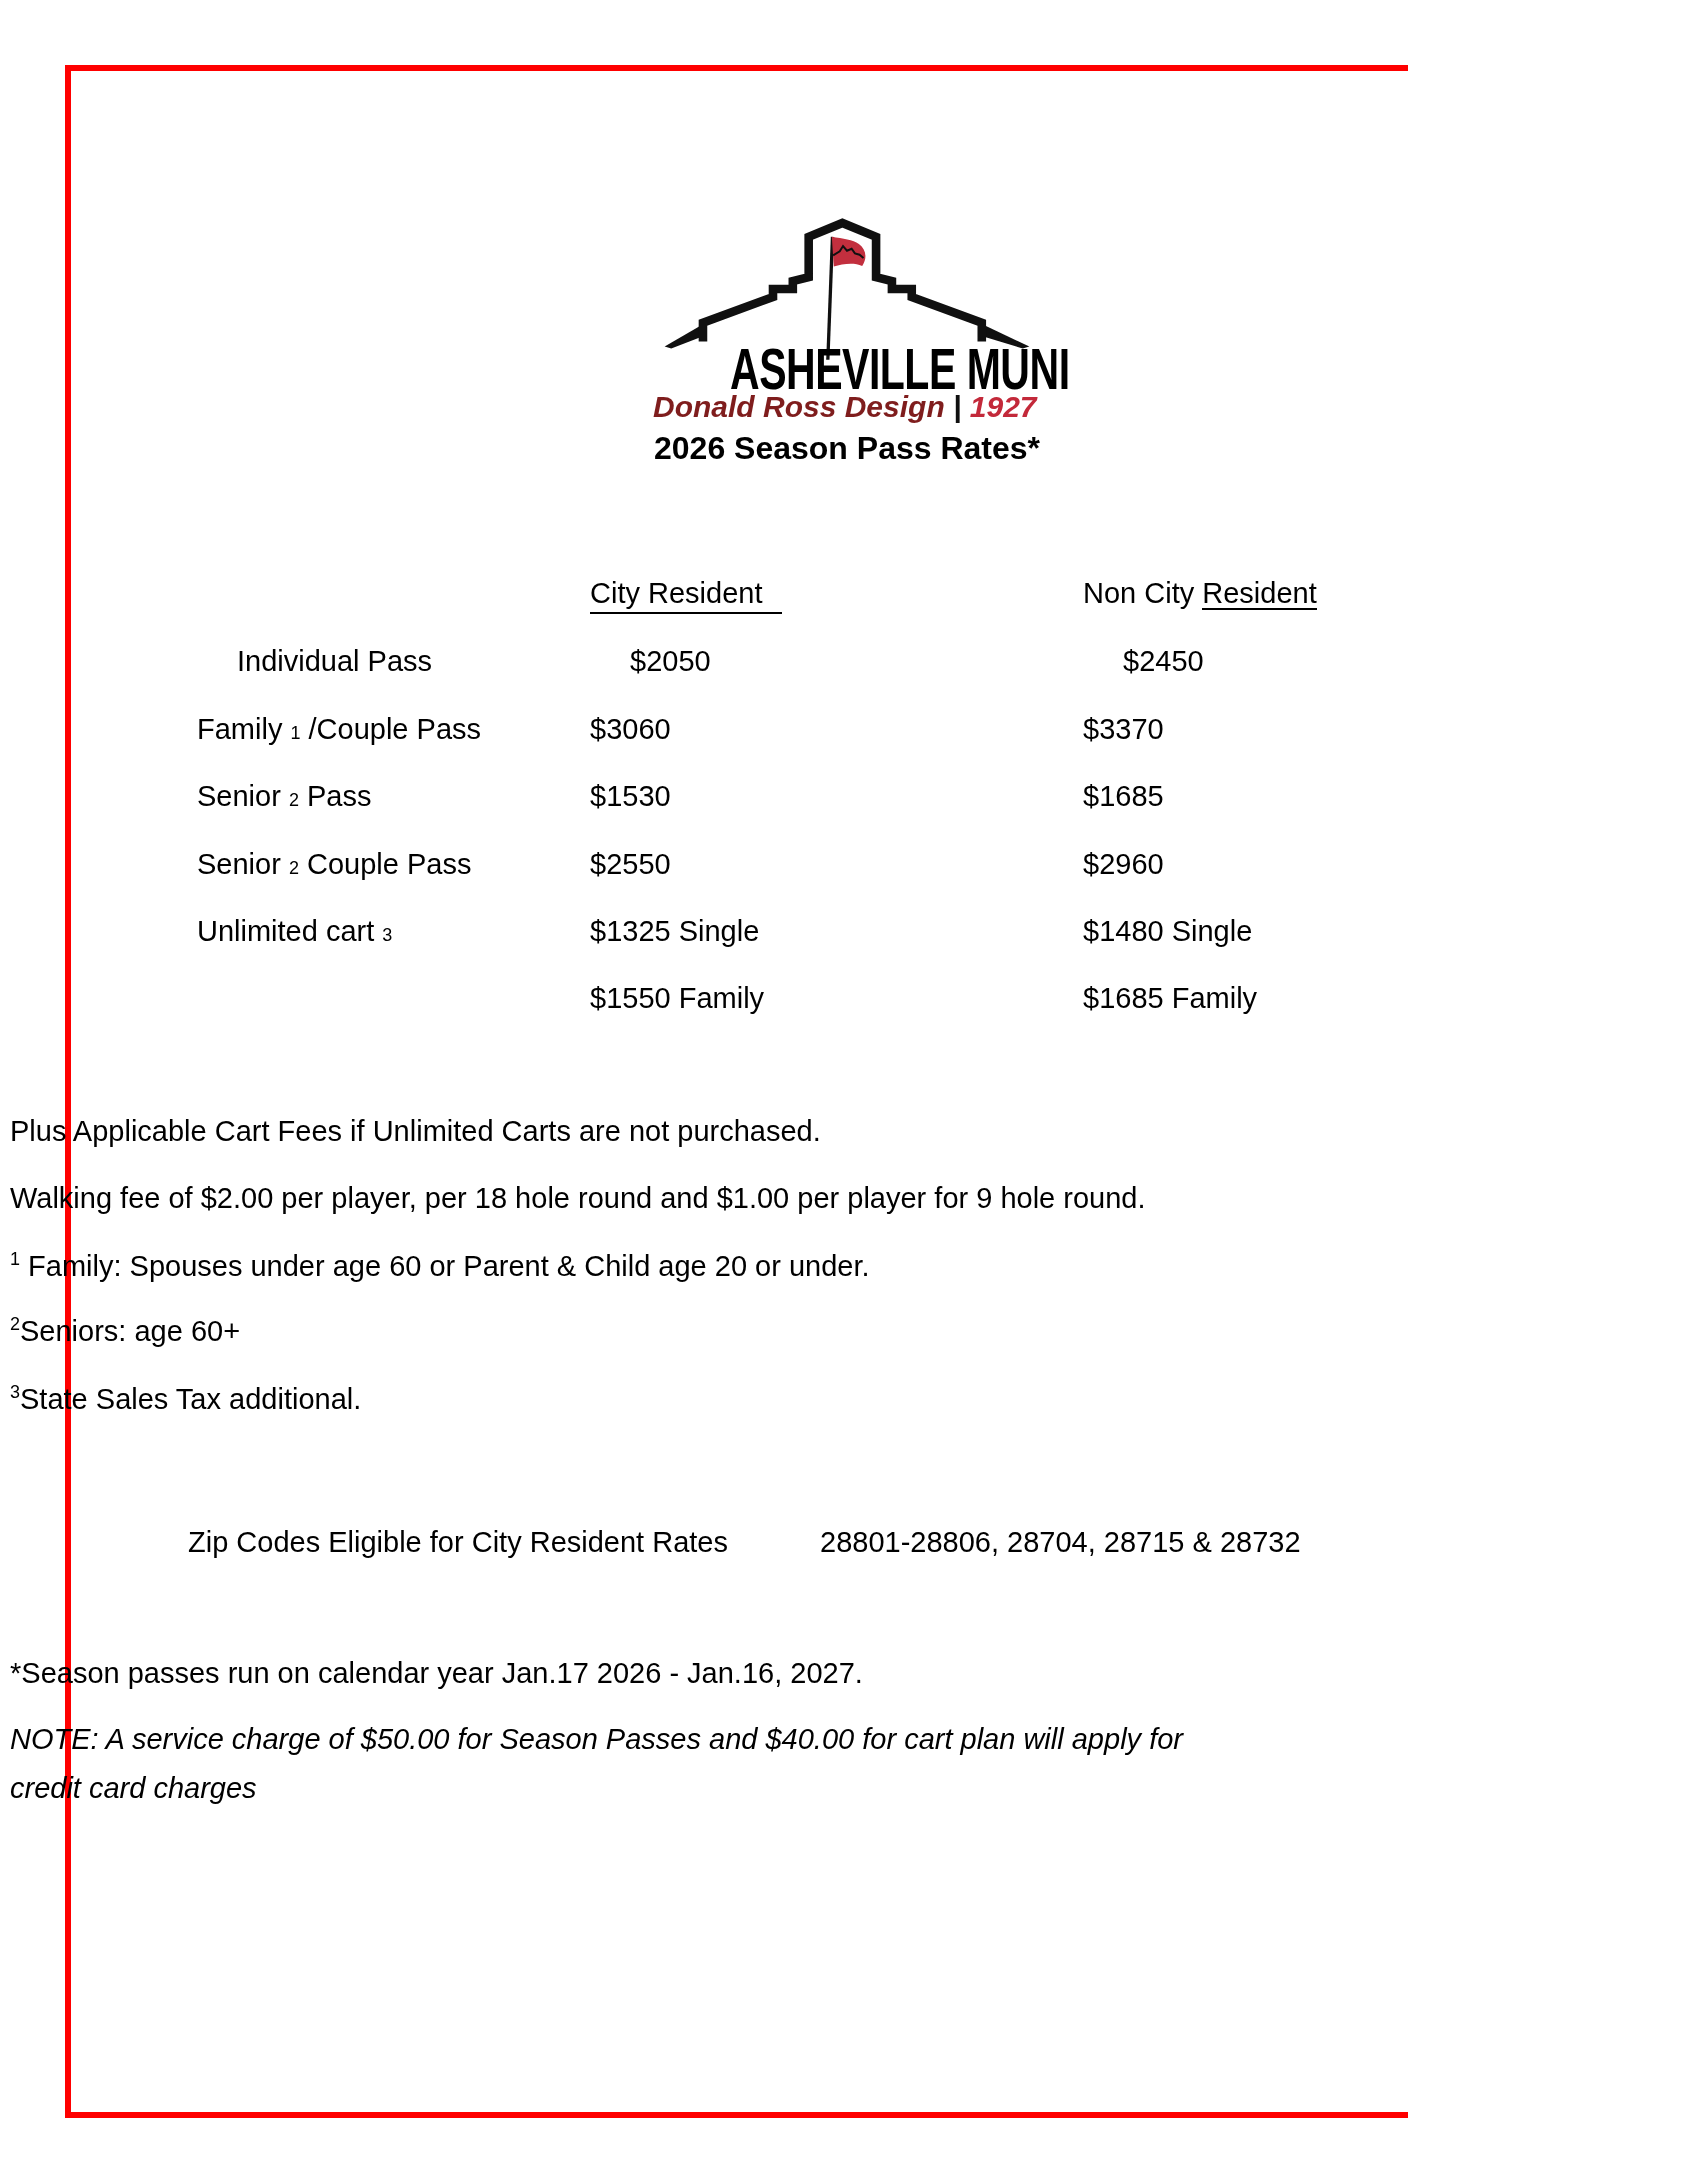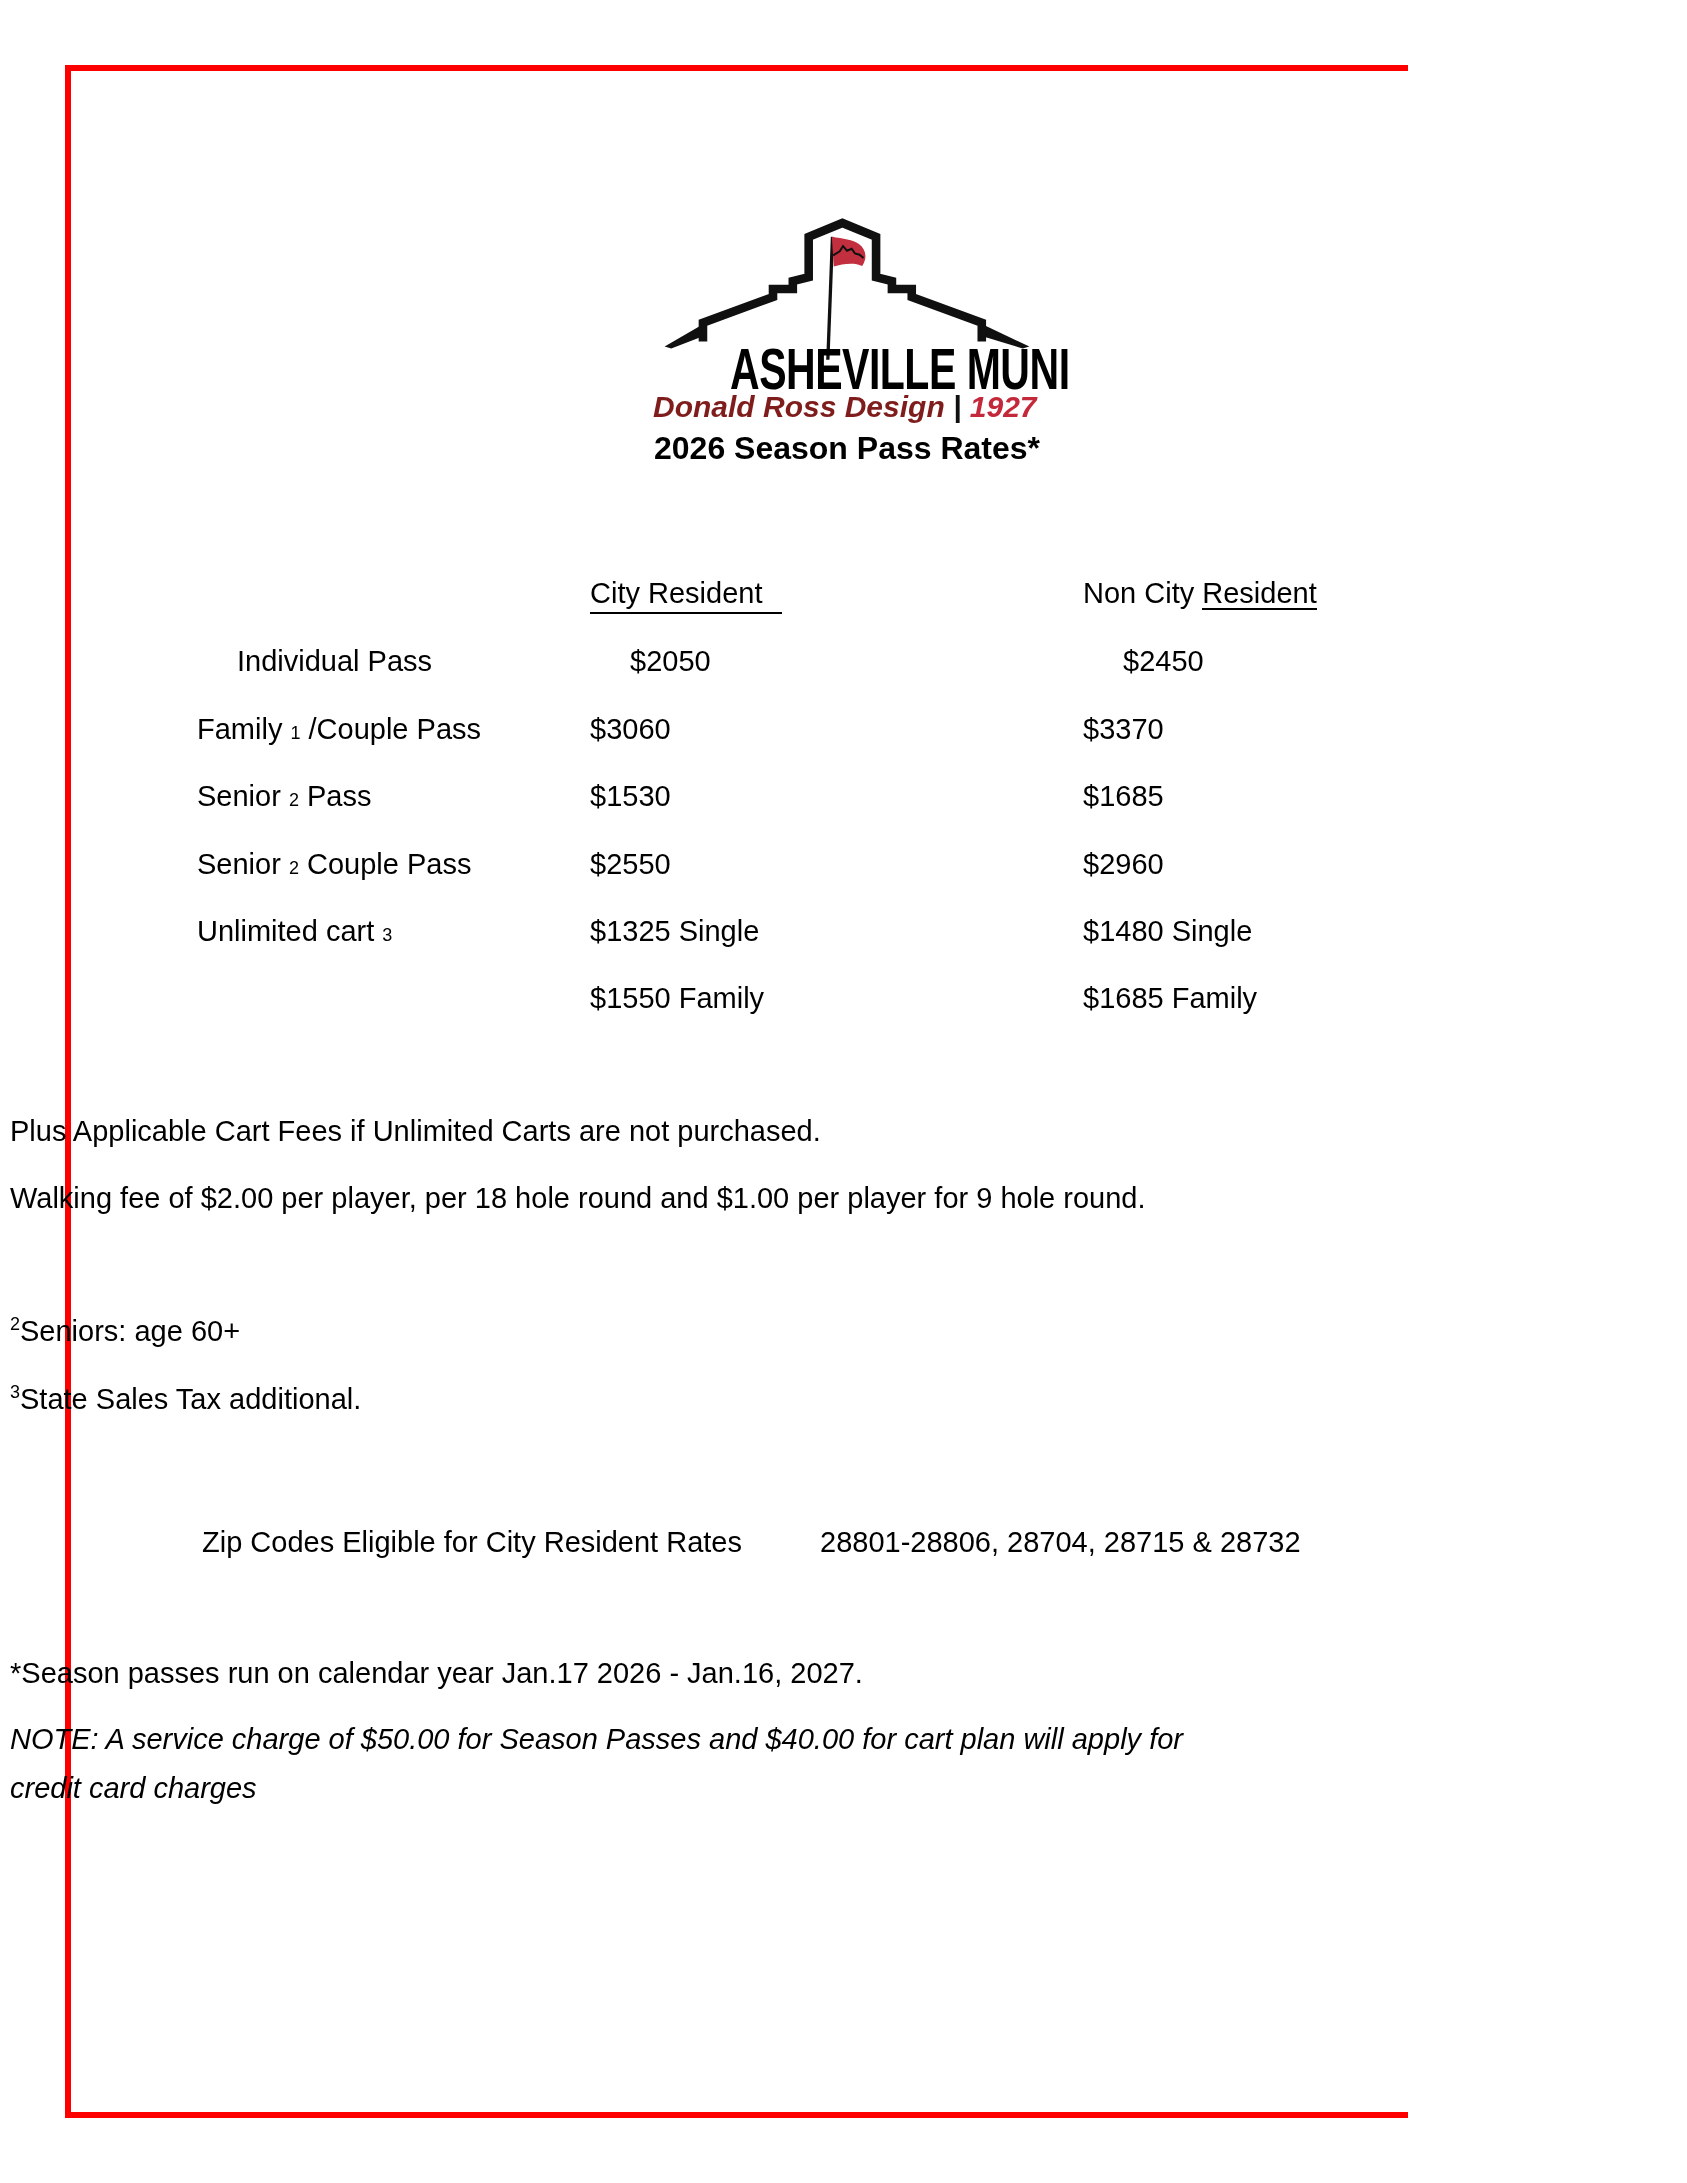--- a/index.html
+++ b/index.html
@@ -125,29 +125,32 @@
     <span class="c-city">$1550 Family</span>
     <span class="c-non">$1685 Family</span>
   </div>
 
   <div class="abs t center" style="top:1115px;">
     <span class="sup"></span><span>Plus Applicable Cart Fees if Unlimited Carts are not purchased.</span>
   </div>
   <div class="abs t center" style="top:1182px;">
     <span class="sup"></span><span>Walking fee of $2.00 per player, per 18 hole round and $1.00 per player for 9 hole round.</span>
   </div>
+  <div class="abs t center" style="top:1250px;">
+    <span class="sup">1</span><span> Family: Spouses under age 60 or Parent &amp; Child age 20 or under.</span>
+  </div>
   <div class="abs t center" style="top:1315px;">
     <span class="sup">2</span><span>Seniors: age 60+</span>
   </div>
   <div class="abs t center" style="top:1383px;">
     <span class="sup">3</span><span>State Sales Tax additional.</span>
   </div>
 
   <div class="abs t" style="top:1528px;left:0;width:1687px;">
-    <span style="position:absolute;left:202px;top:0;">Zip Codes Eligible for City Resident Rates</span>
+    <span style="position:absolute;left:188px;top:0;">Zip Codes Eligible for City Resident Rates</span>
     <span style="position:absolute;left:820px;top:0;">28801-28806, 28704, 28715 &amp; 28732</span>
   </div>
 
   <div class="abs t center" style="top:1659px;">*Season passes run on calendar year Jan.17 2026 - Jan.16, 2027.</div>
   <div class="abs t center italic" style="top:1725px;">NOTE: A service charge of $50.00 for Season Passes and $40.00 for cart plan will apply for</div>
   <div class="abs t center italic" style="top:1774px;">credit card charges</div>
 
 </div>
 
 

